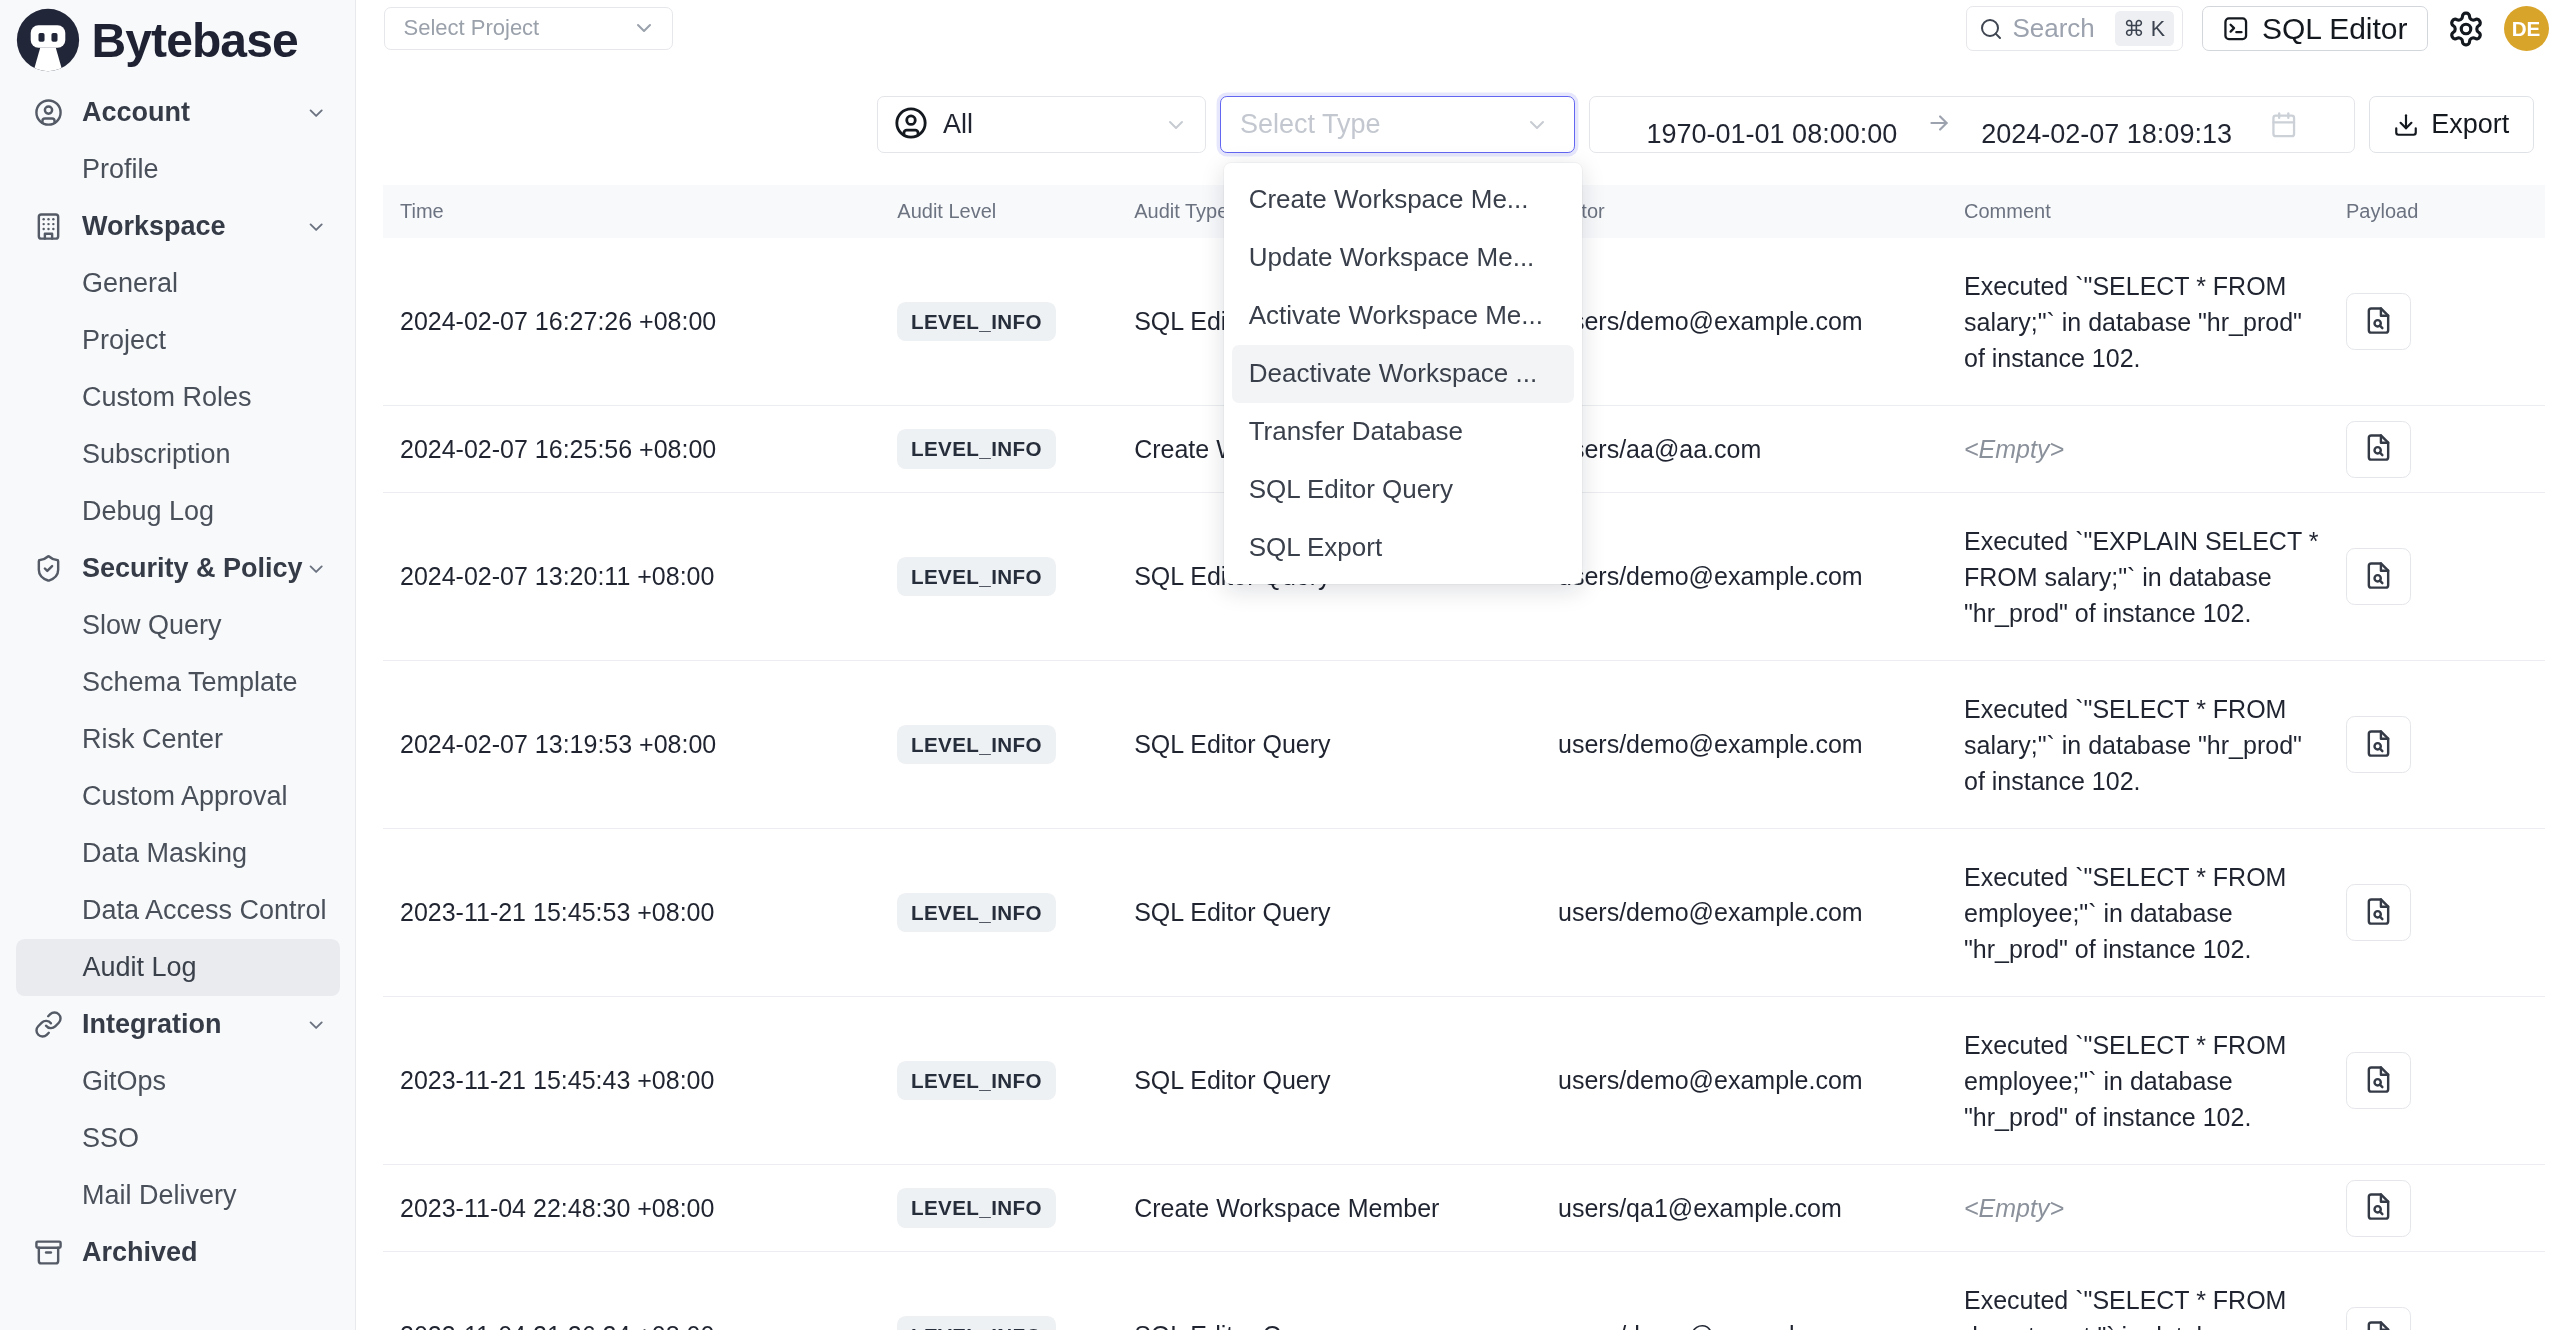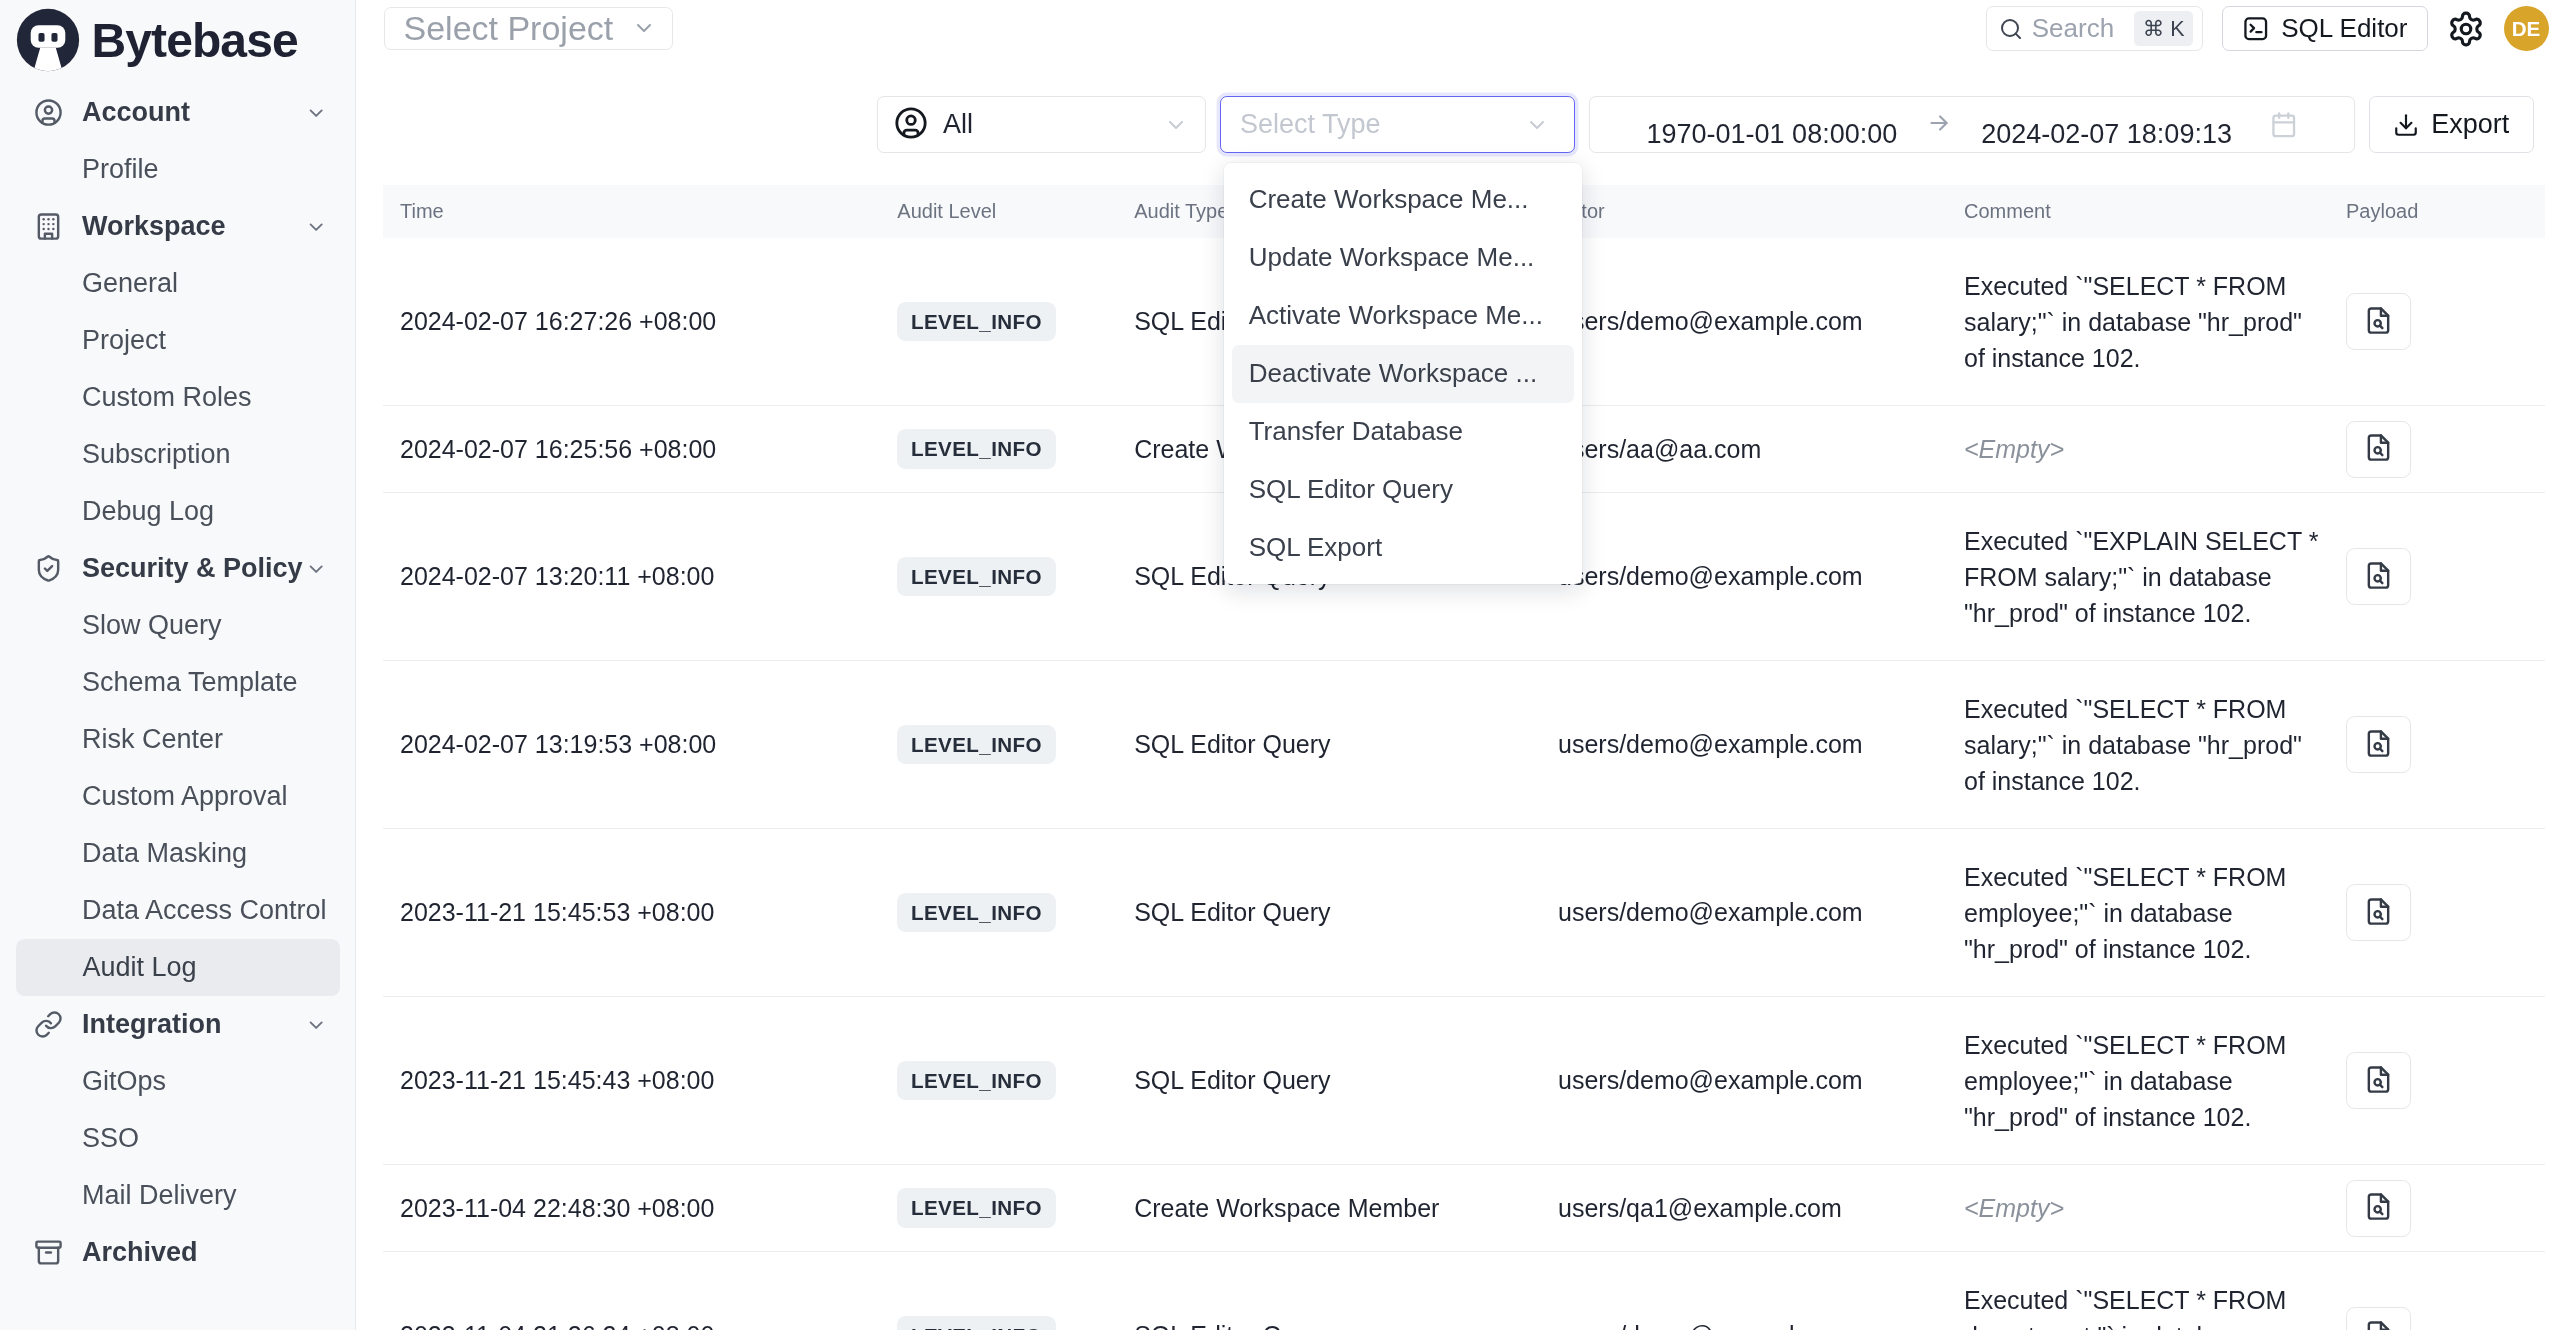--- a/index.html
+++ b/index.html
@@ -20,31 +20,31 @@
   .s-head .s-ico svg { width:29px; height:29px; stroke:#545b66; }
   .s-sub { padding-left:82px; }
   .s-item .chev { position:absolute; right:27.5px; display:flex; }
   .s-item .chev svg { width:22.3px; height:22.3px; stroke:#6b7280; }
   .s-active { background:#e9ebef; border-radius:8.6px; margin:0 15.5px; padding-left:67px; color:#3b414b; }
 
   
   .topbar { position:absolute; left:356px; top:0; right:0; height:57px; background:#fff; }
   .proj-select { position:absolute; left:27.5px; top:6.9px; width:289px; height:43px;
                  border:0.9px solid #e5e7eb; border-radius:6.9px; display:flex; align-items:center;
-                 padding:0 15.5px 0 19px; font-size:34px; color:#9aa1ab; background:#fff; cursor:pointer; }
+                 padding:0 15.5px 0 19px; font-size:22px; color:#9aa1ab; background:#fff; cursor:pointer; }
   .proj-select .chev { margin-left:auto; display:flex; }
   .proj-select .chev svg { width:24px; height:24px; stroke:#9aa1ab; }
   .top-right { position:absolute; right:27.5px; top:6px; display:flex; align-items:center; gap:19px; }
   .searchbox { width:217px; height:45px; border:0.9px solid #e5e7eb; border-radius:6.9px; background:#fff;
                display:flex; align-items:center; padding:0 8.6px 0 12px; gap:9px; cursor:text; }
   .searchbox svg { width:24px; height:24px; stroke:#3f4651; flex:0 0 auto; }
   .search-ph { font-size:26px; color:#9ca3af; flex:1; }
   .kbd { background:#edeff2; border-radius:5.2px; font-size:21.5px; color:#3c4350; padding:4.3px 8.6px; white-space:nowrap; }
   .sqled-btn { height:45px; border:0.9px solid #d3d7dc; border-radius:6.9px; background:#fff;
-               display:flex; align-items:center; gap:12px; padding:0 19px; font-size:26px; font-weight:500; color:#14181f; cursor:pointer; }
+               display:flex; align-items:center; gap:12px; padding:0 19px; font-size:30px; font-weight:500; color:#14181f; cursor:pointer; }
   .sqled-btn svg { width:27.5px; height:27.5px; stroke:#14181f; }
   .gear { display:flex; cursor:pointer; }
   .gear svg { width:38px; height:38px; stroke:#14181f; }
   .avatar { width:45px; height:45px; border-radius:50%; display:flex; align-items:center; justify-content:center;
             color:#fff; font-size:20.6px; font-weight:700; cursor:pointer; }
 
   
   .filters { position:absolute; left:877px; top:96px; right:42px; height:57px; display:flex; gap:13.7px; }
   .fbox { border:0.9px solid #e3e5e9; border-radius:6.9px; background:#fff; display:flex; align-items:center; height:57px; }
   .f-actor { width:332px; padding:0 17px 0 15.5px; cursor:pointer; }

